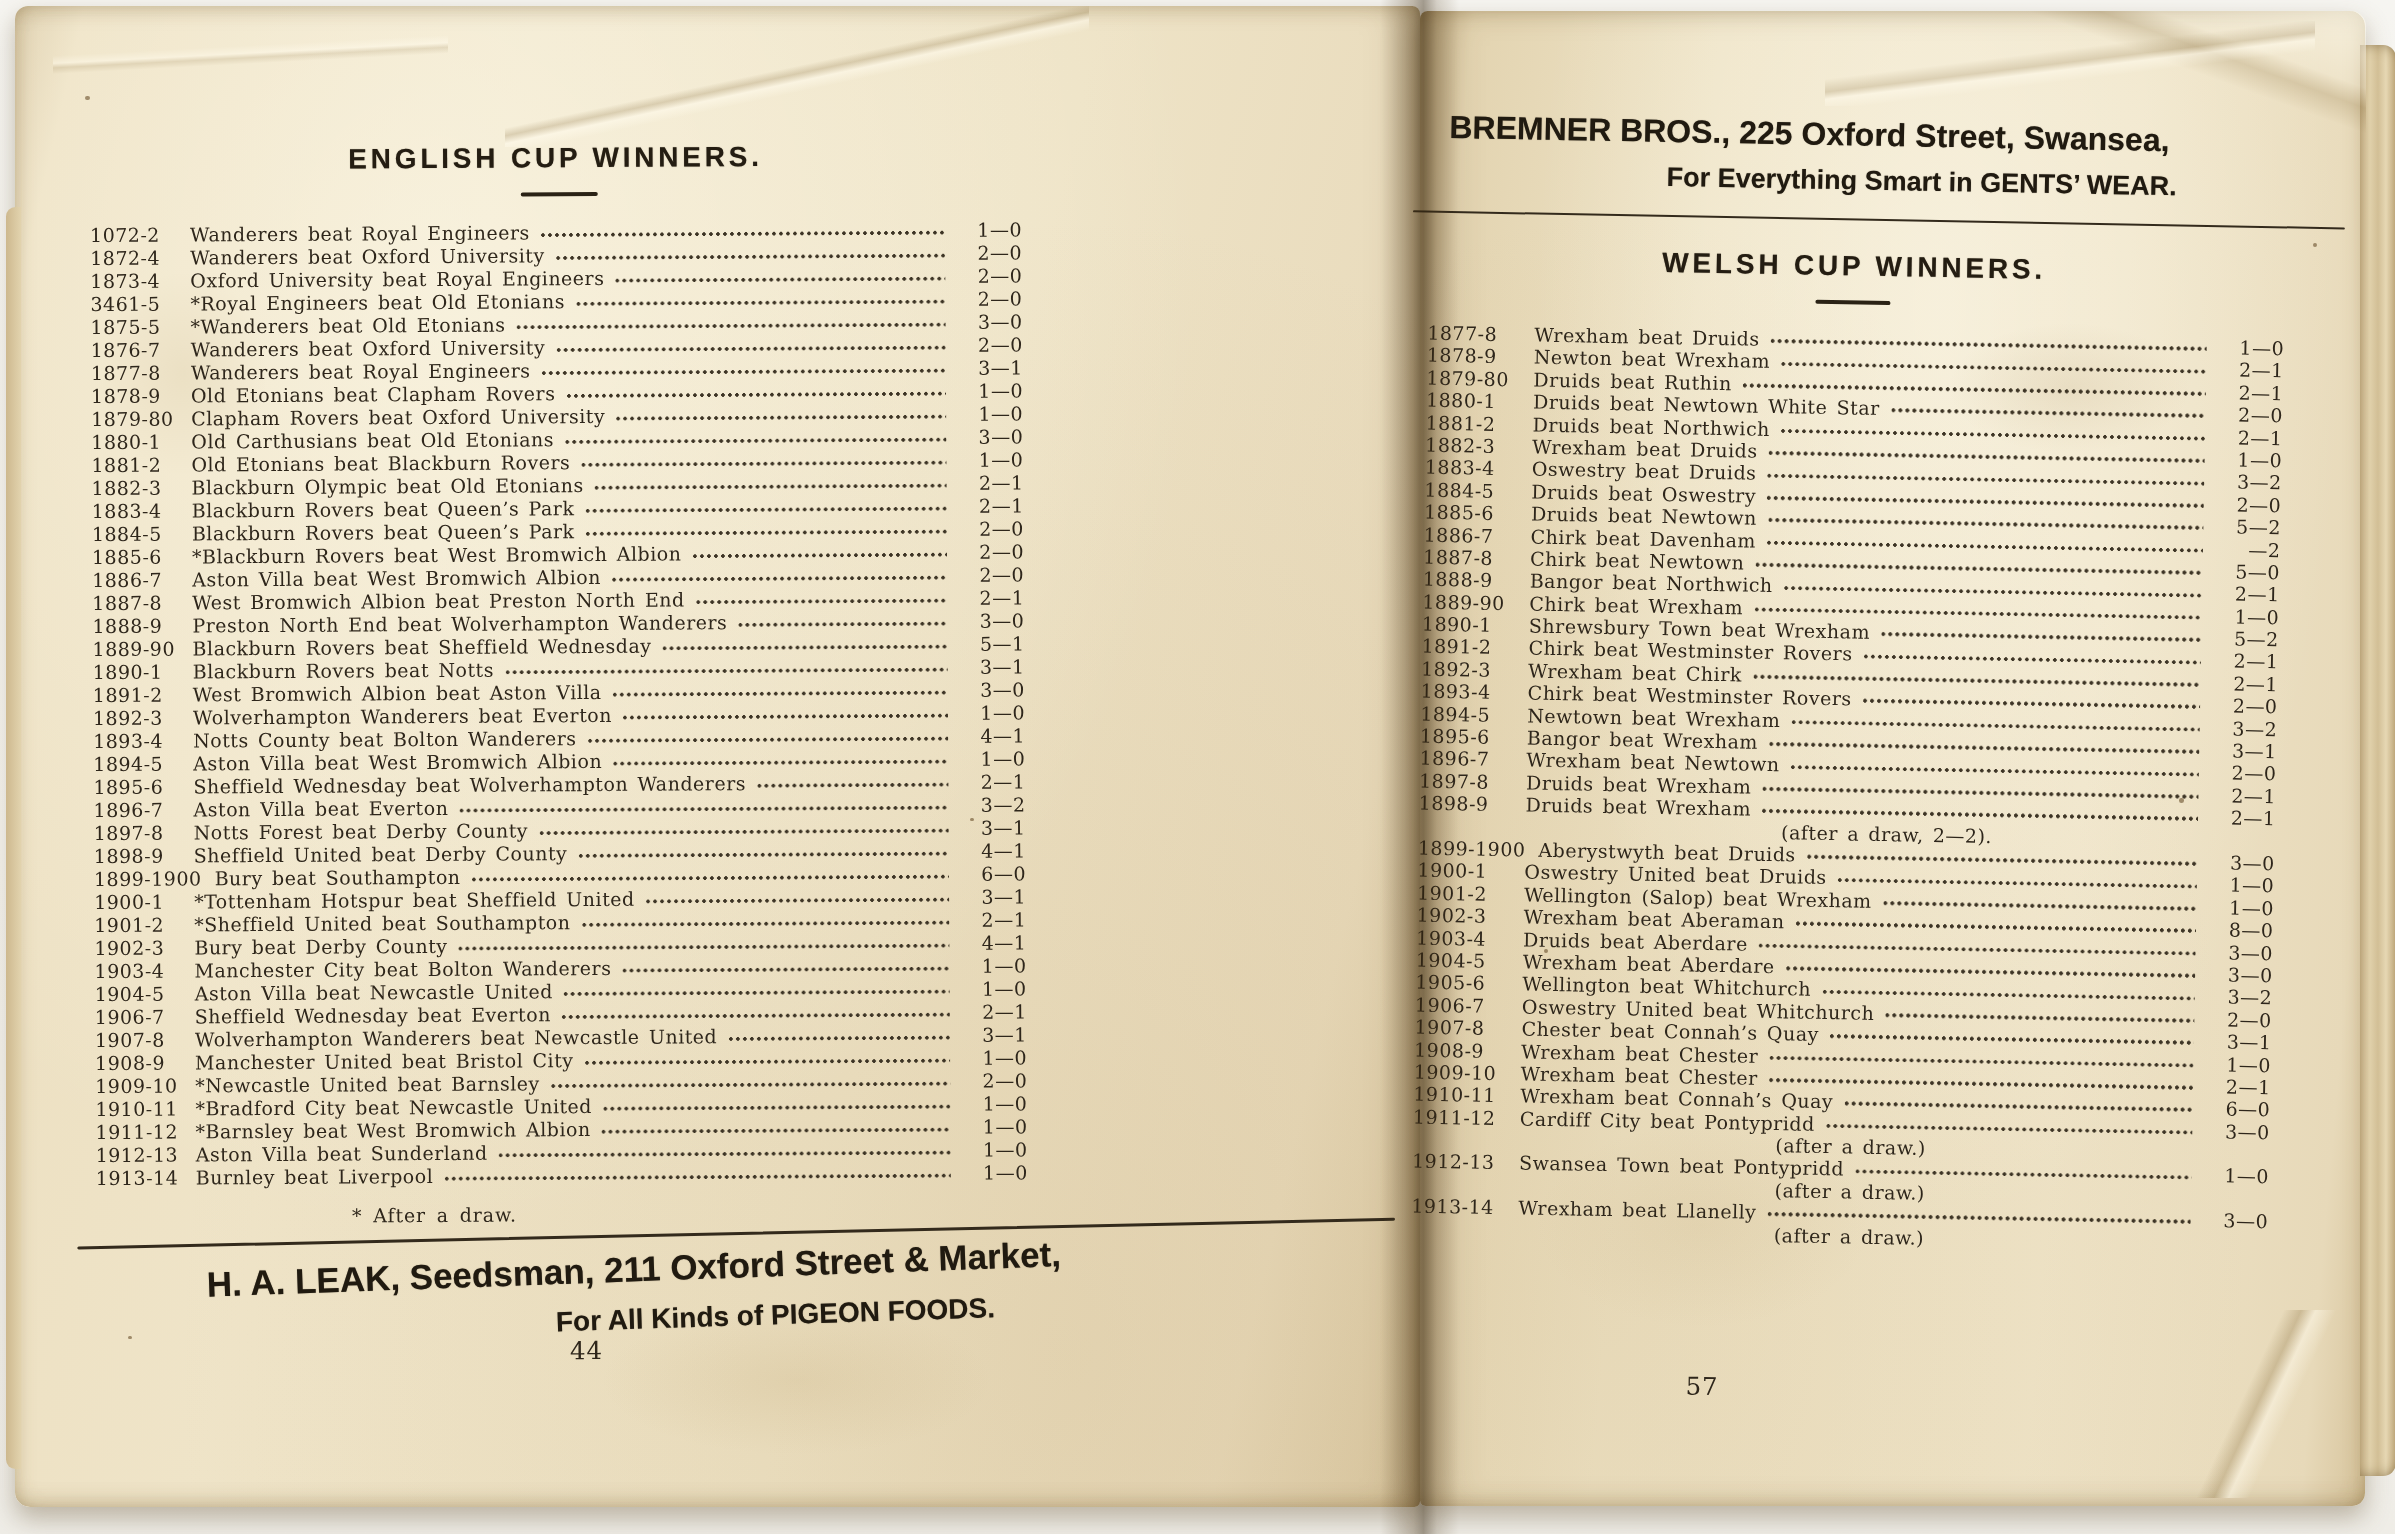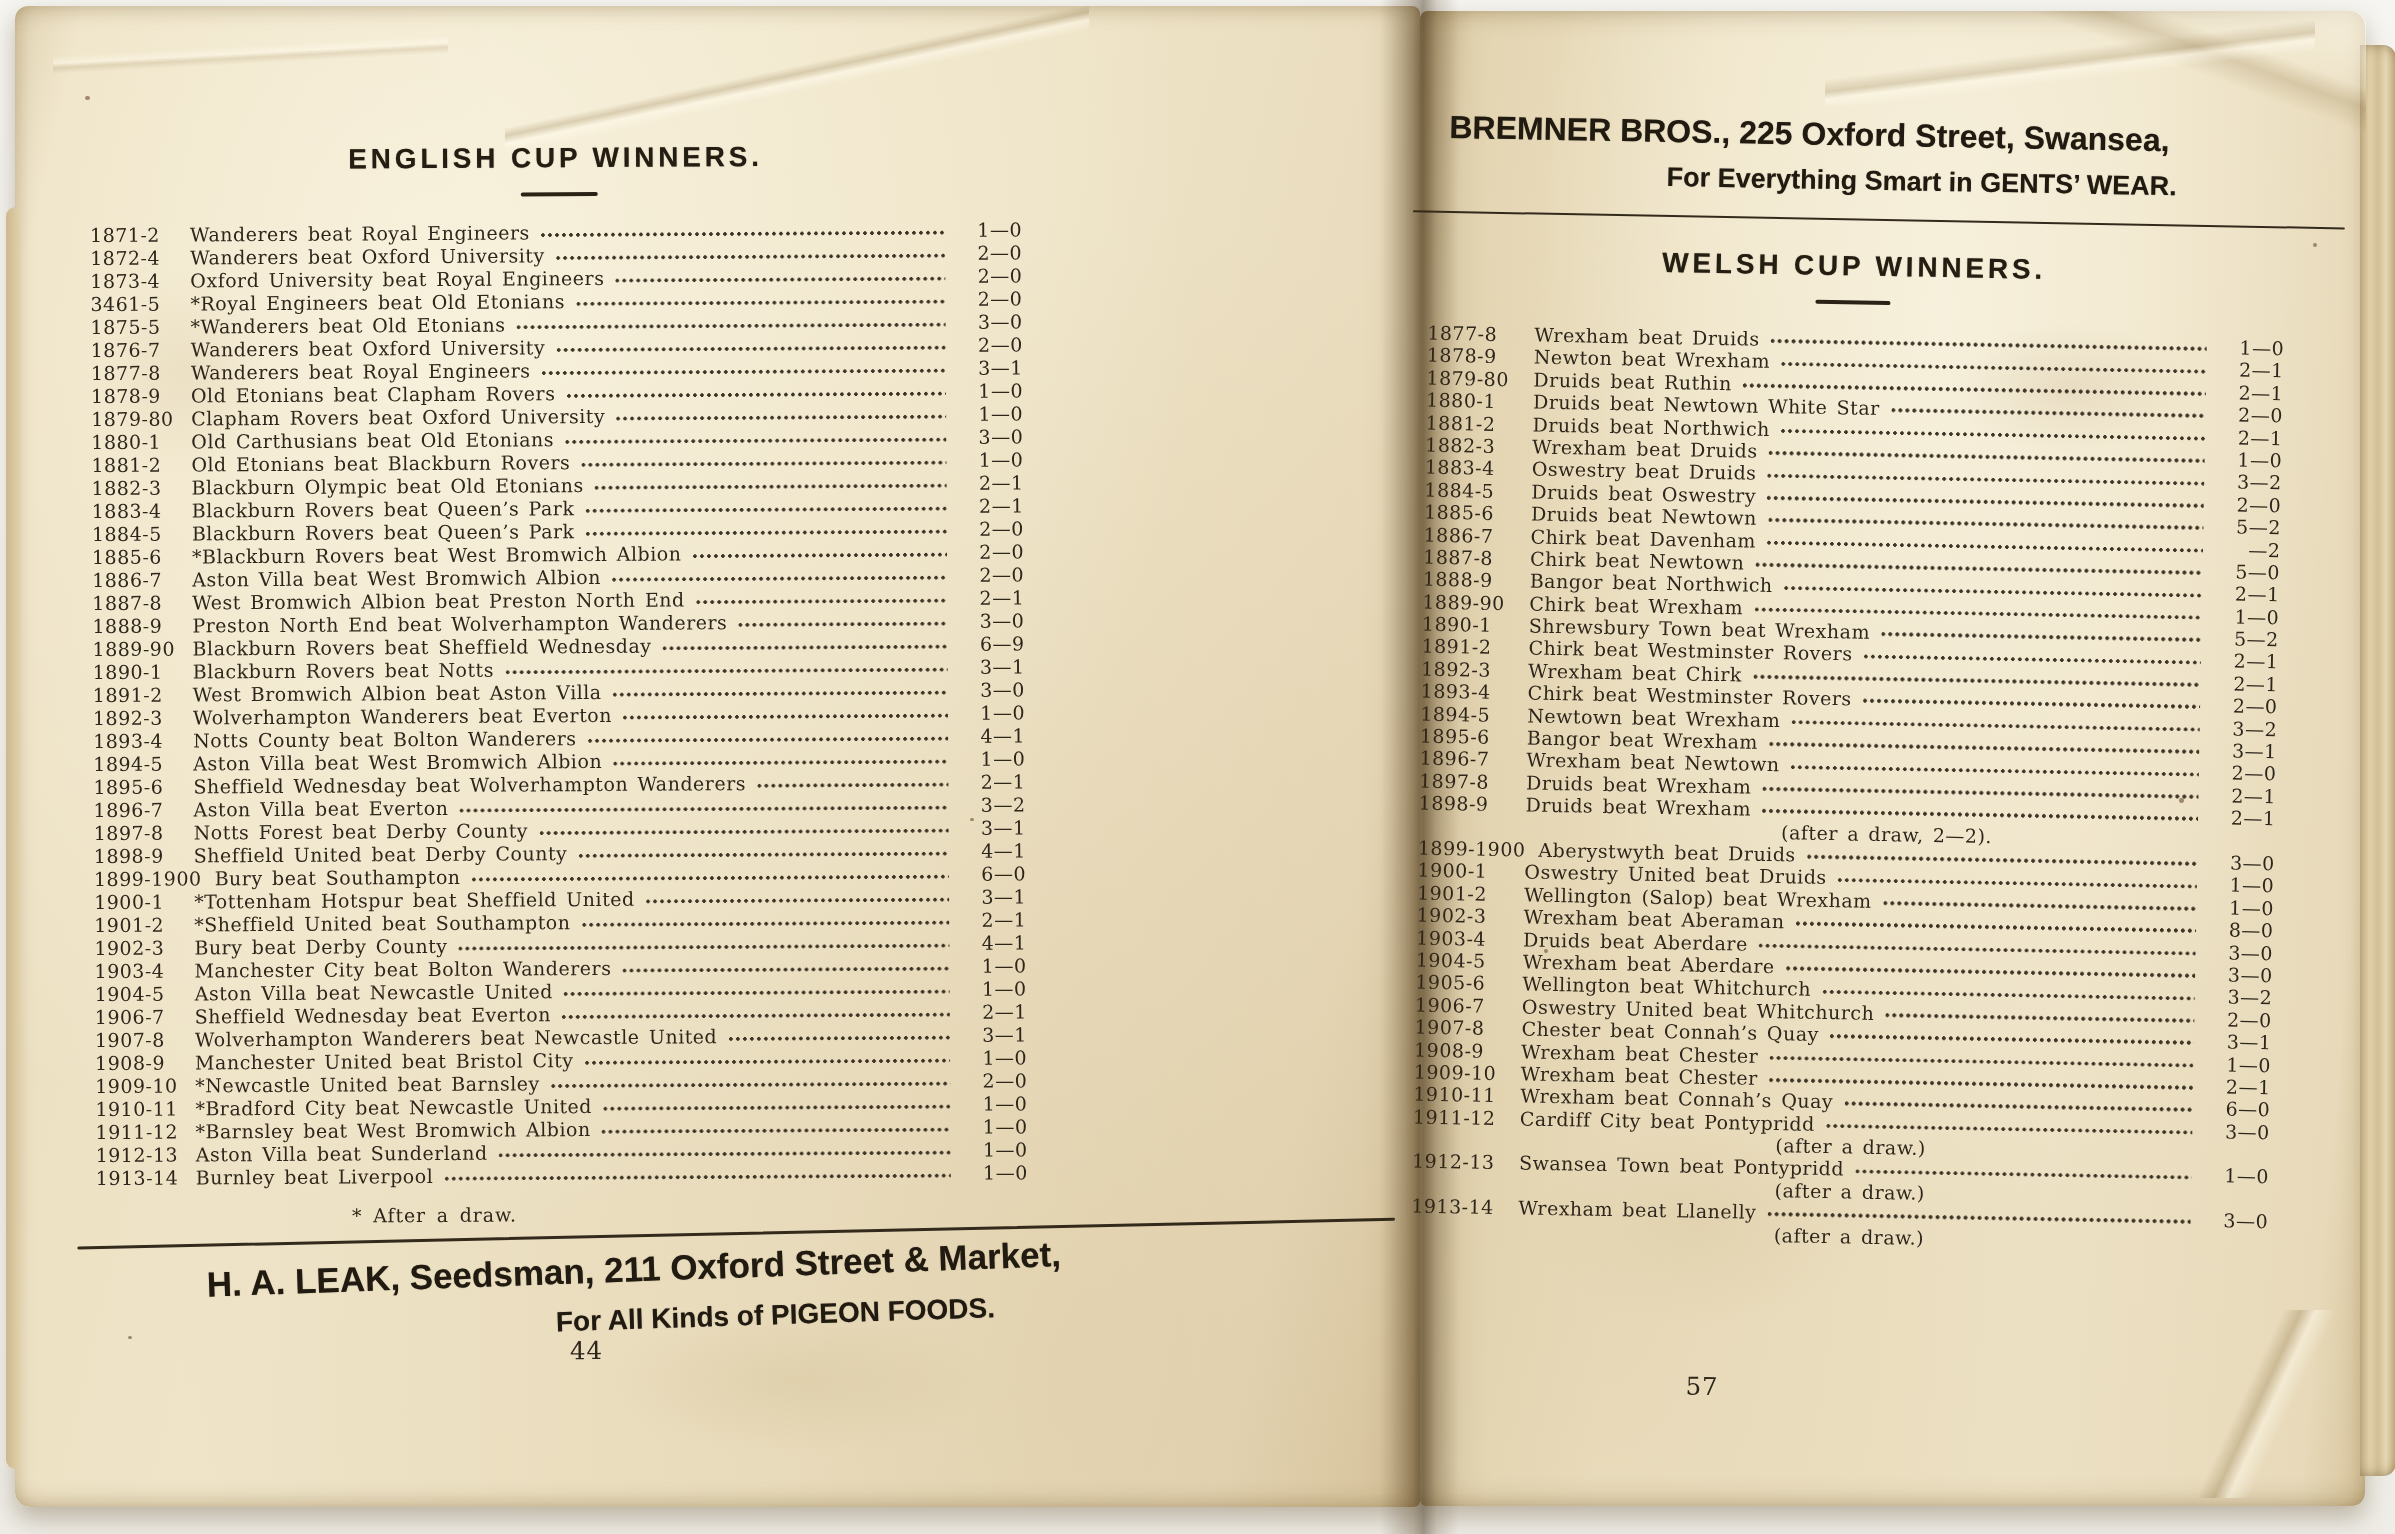--- a/index.html
+++ b/index.html
@@ -103,21 +103,21 @@
 
 <div class="page page-left">
   <div class="content content-left">
 
     <div class="cup-title" style="left:75px;top:139px;width:932px;">ENGLISH CUP WINNERS.</div>
     <div class="title-underline" style="left:506px;top:189px;width:77px;"></div>
 
     <div class="list list-left" style="left:75px;top:218px;width:932px;">
 
         <div class="row">
-          <span class="yr">1871-2</span>
+          <span class="yr">1072-2</span>
           <span class="res">Wanderers beat Royal Engineers</span>
           <span class="leader"></span>
           <span class="score">1—0</span>
         </div>
 
         <div class="row">
           <span class="yr">1872-4</span>
           <span class="res">Wanderers beat Oxford University</span>
           <span class="leader"></span>
           <span class="score">2—0</span>
@@ -232,21 +232,21 @@
           <span class="yr">1888-9</span>
           <span class="res">Preston North End beat Wolverhampton Wanderers</span>
           <span class="leader"></span>
           <span class="score">3—0</span>
         </div>
 
         <div class="row">
           <span class="yr">1889-90</span>
           <span class="res">Blackburn Rovers beat Sheffield Wednesday</span>
           <span class="leader"></span>
-          <span class="score">6—9</span>
+          <span class="score">5—1</span>
         </div>
 
         <div class="row">
           <span class="yr">1890-1</span>
           <span class="res">Blackburn Rovers beat Notts</span>
           <span class="leader"></span>
           <span class="score">3—1</span>
         </div>
 
         <div class="row">

